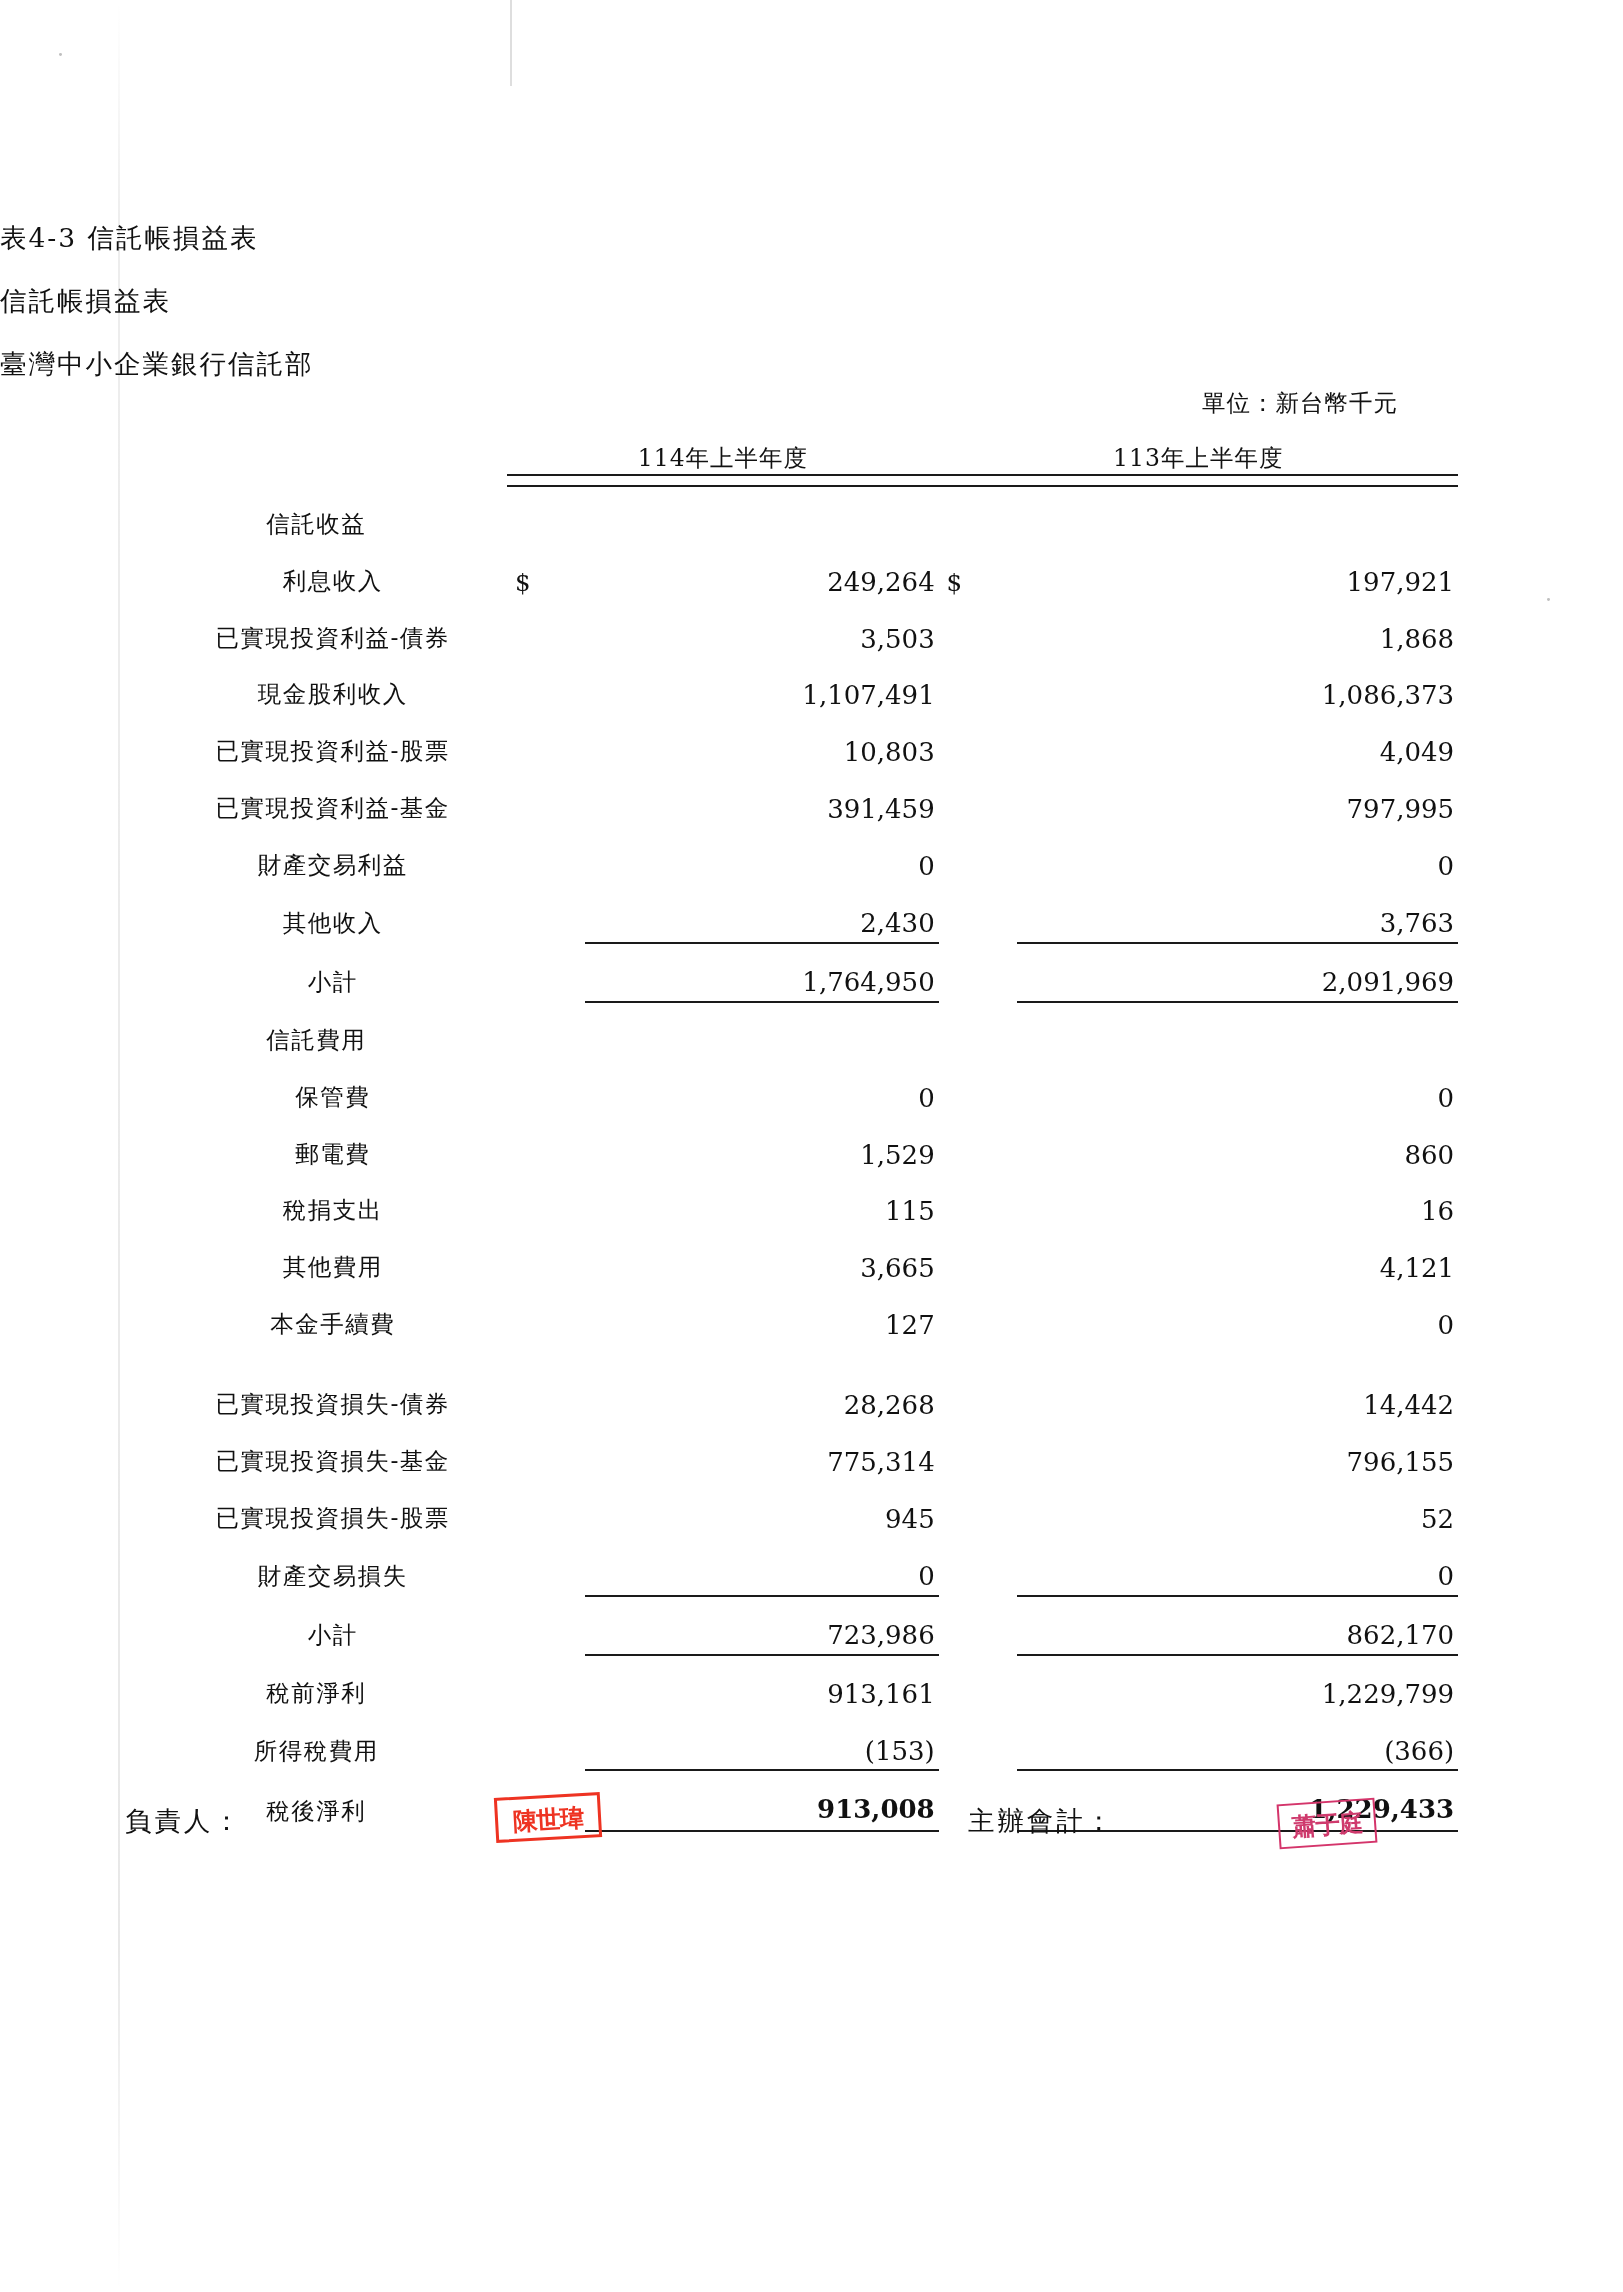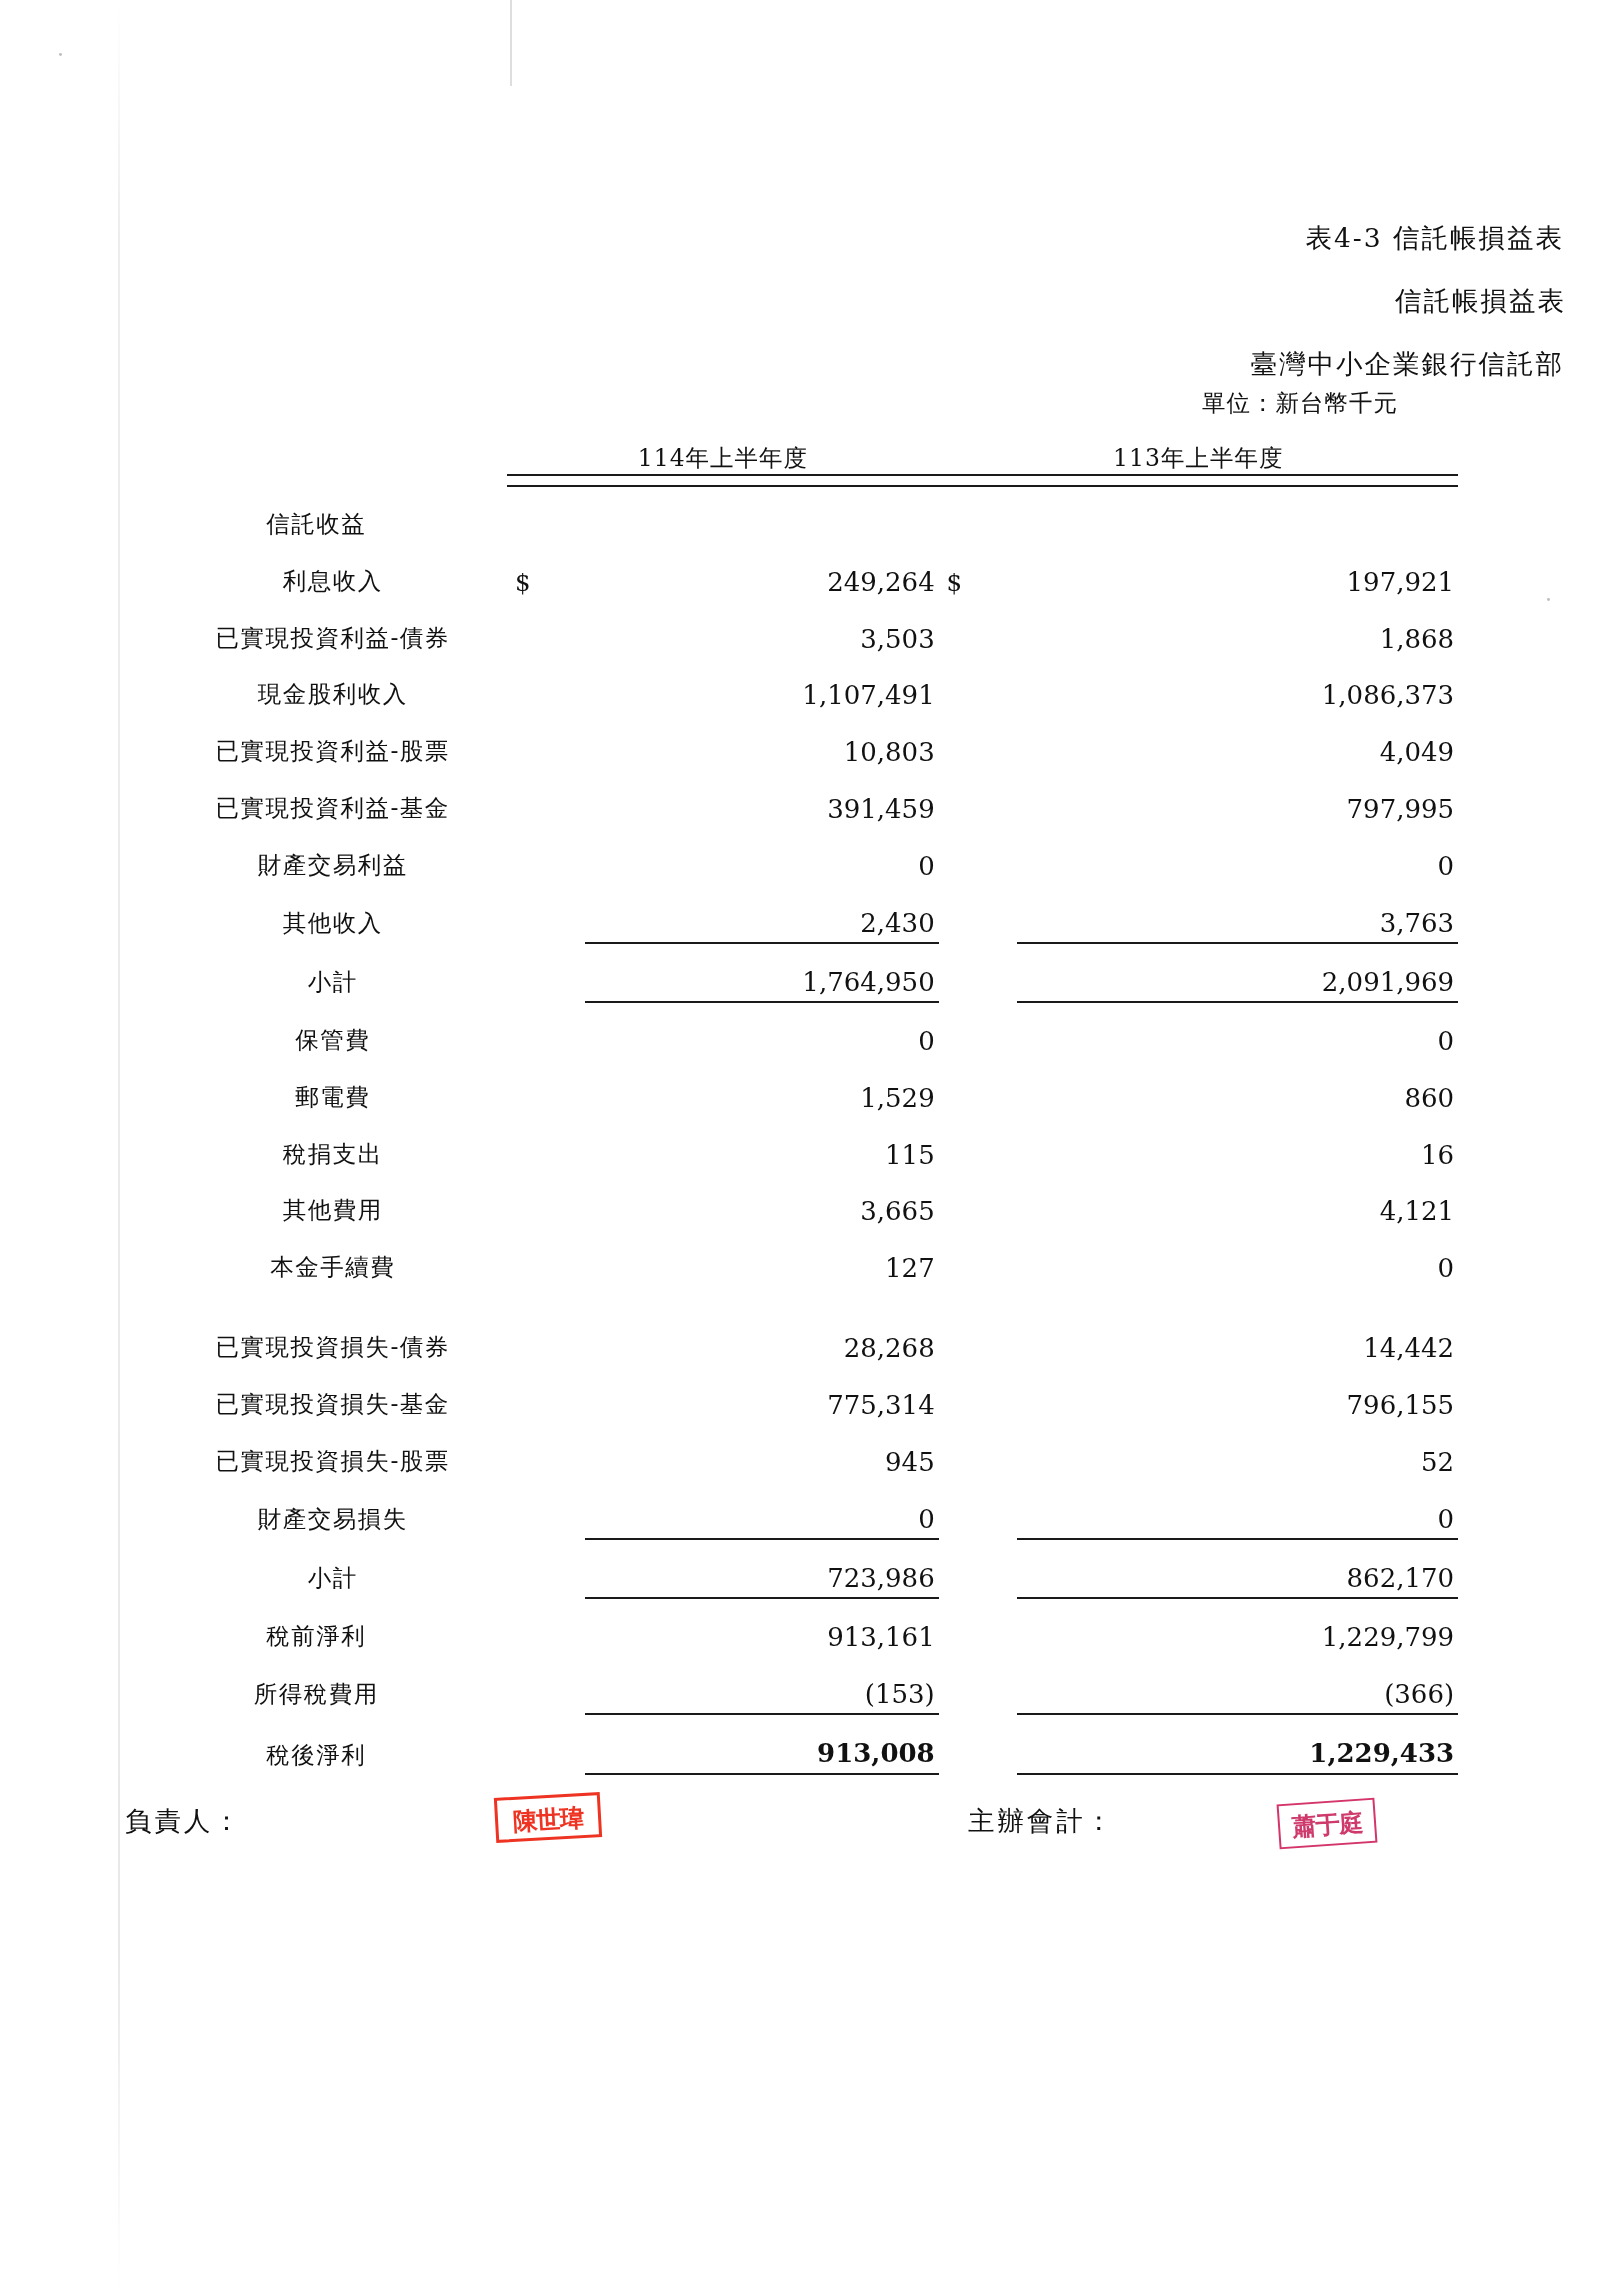--- a/index.html
+++ b/index.html
@@ -38,21 +38,21 @@
   .page {
     position: absolute;
     inset: 0;
   }
 
   
   .title-block {
     position: absolute;
     left: 0; right: 0;
     top: 206px;
-    text-align: right;
+    text-align: left;
   }
   .title-line {
     font-size: 26.5px;
     letter-spacing: 2px;
     line-height: 63px;
     white-space: nowrap;
   }
   .title-line.t1 { padding-right: 59px; }
   .title-line.t2 { padding-right: 59px; }
   .title-line.t3 { padding-right: 57px; }
@@ -275,20 +275,27 @@
             <td class="num val-underline">3,763</td>
           </tr>
           <tr class="row ul">
             <td class="lbl"><span class="lvl1" style="display: inline-block; padding-left: 33px;">小計</span></td>
             <td class="cur"></td>
             <td class="num val-underline">1,764,950</td>
             <td class="cur"></td>
             <td class="num val-underline">2,091,969</td>
           </tr>
           <tr class="row">
+            <td class="lbl"><span class="lvl0" style="display: inline-block; padding-left: 0px;">信託費用</span></td>
+            <td class="cur"></td>
+            <td class="num"></td>
+            <td class="cur"></td>
+            <td class="num"></td>
+          </tr>
+          <tr class="row">
             <td class="lbl"><span class="lvl1" style="display: inline-block; padding-left: 33px;">保管費</span></td>
             <td class="cur"></td>
             <td class="num">0</td>
             <td class="cur"></td>
             <td class="num">0</td>
           </tr>
           <tr class="row">
             <td class="lbl"><span class="lvl1" style="display: inline-block; padding-left: 33px;">郵電費</span></td>
             <td class="cur"></td>
             <td class="num">1,529</td>

